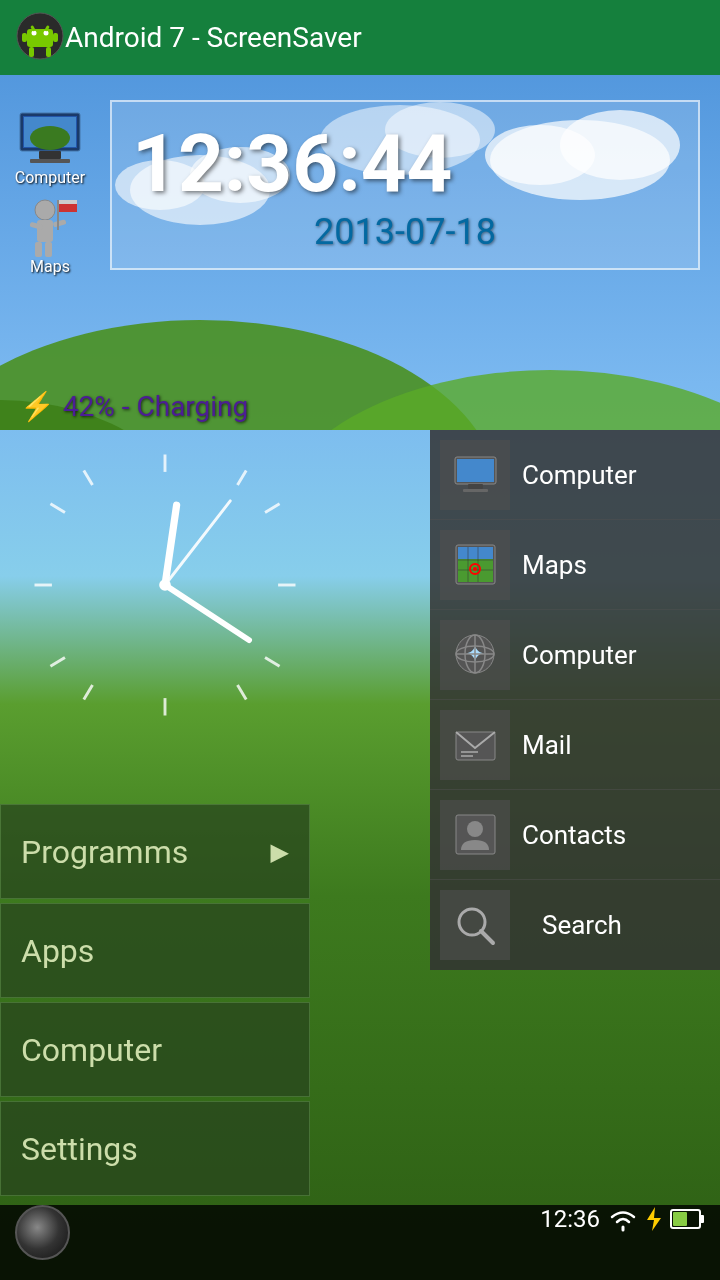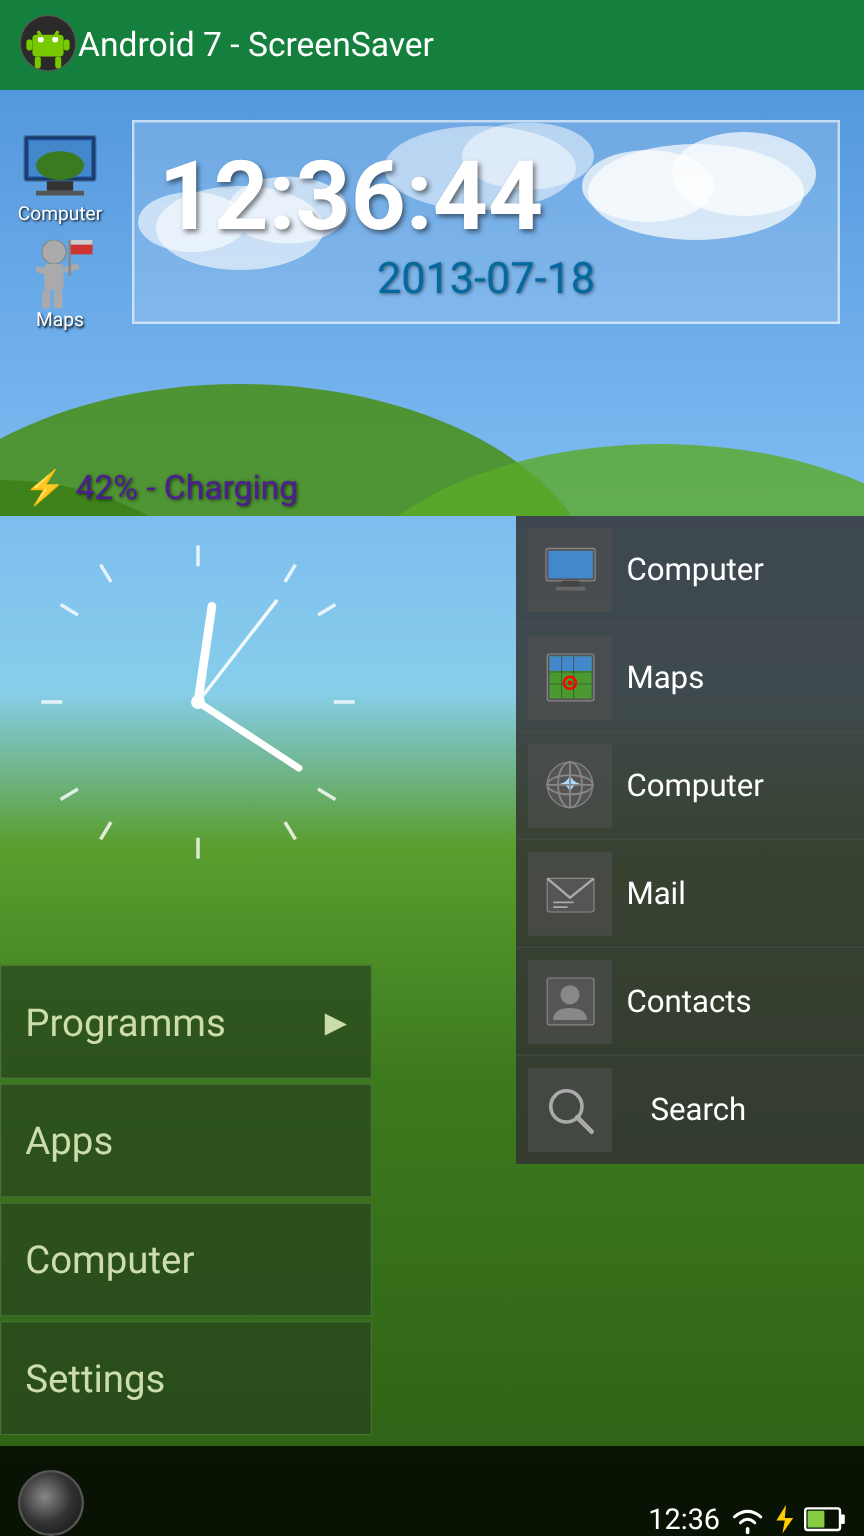--- a/index.html
+++ b/index.html
@@ -166,21 +166,21 @@
       font-size: 26px;
     }
 
     
     .status-bar {
       position: absolute;
       bottom: 0; left: 0; right: 0;
       height: 75px;
       background: rgba(0,0,0,0.8);
       display: flex;
-      align-items: flex-end;
+      align-items: flex-start;
       justify-content: space-between;
       padding: 0 15px;
       z-index: 100;
     }
     .status-left {
       display: flex;
       align-items: center;
     }
     .cd-icon {
       width: 55px;

